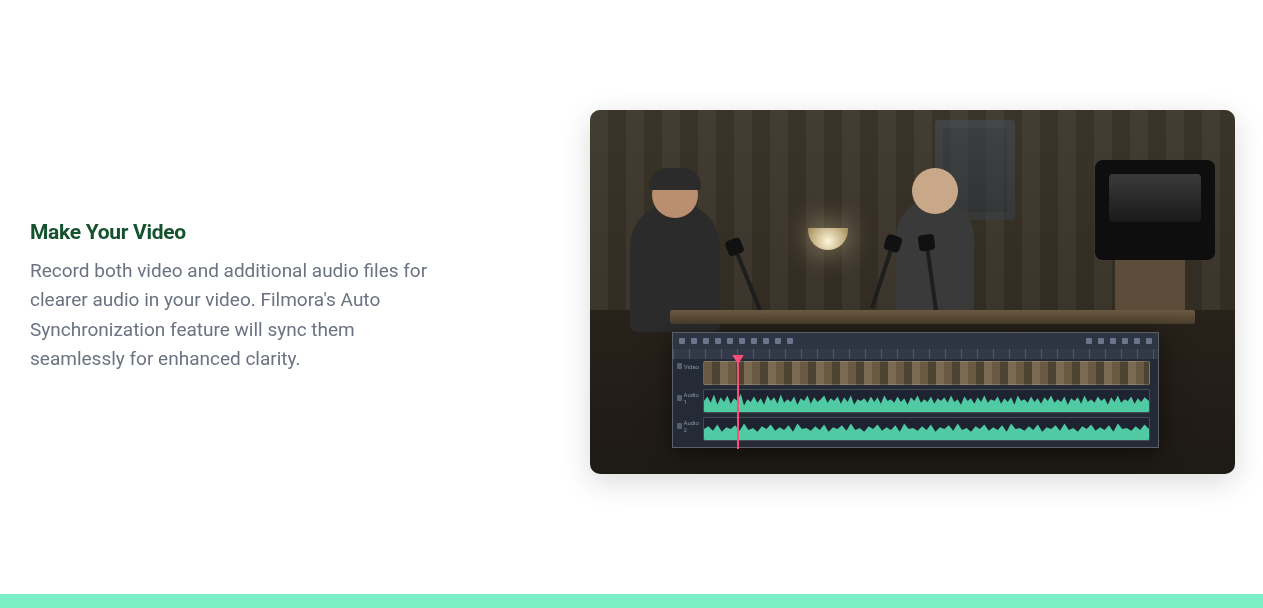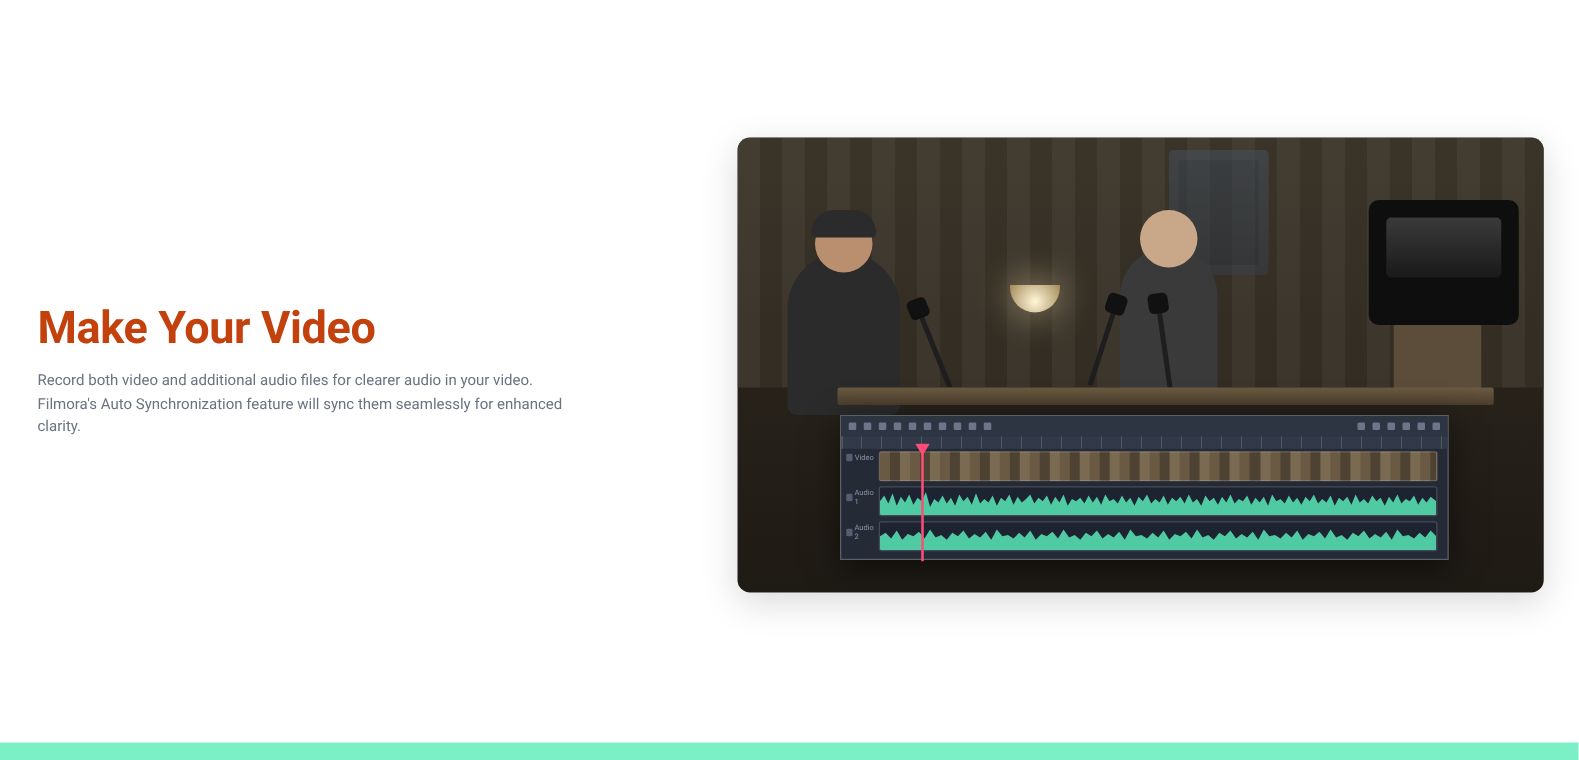--- a/index.html
+++ b/index.html
@@ -16,30 +16,30 @@
   align-items: center;
   padding: 0 0 0 30px;
   height: 583px;
 }
 .left-col {
   width: 480px;
   padding-right: 40px;
   padding-top: 10px;
 }
 .heading {
-  font-size: 36px;
+  font-size: 21px;
   font-weight: 700;
-  color: #c2410c;
+  color: #14532d;
   line-height: 1.15;
   letter-spacing: -0.3px;
   margin-bottom: 12px;
 }
 .heading .line { display: block; }
 .description {
-  font-size: 12px;
+  font-size: 19px;
   color: #6b7280;
   line-height: 1.55;
   max-width: 420px;
 }
 .right-col {
   flex: 1;
   display: flex;
   justify-content: flex-start;
   padding-left: 80px;
 }

